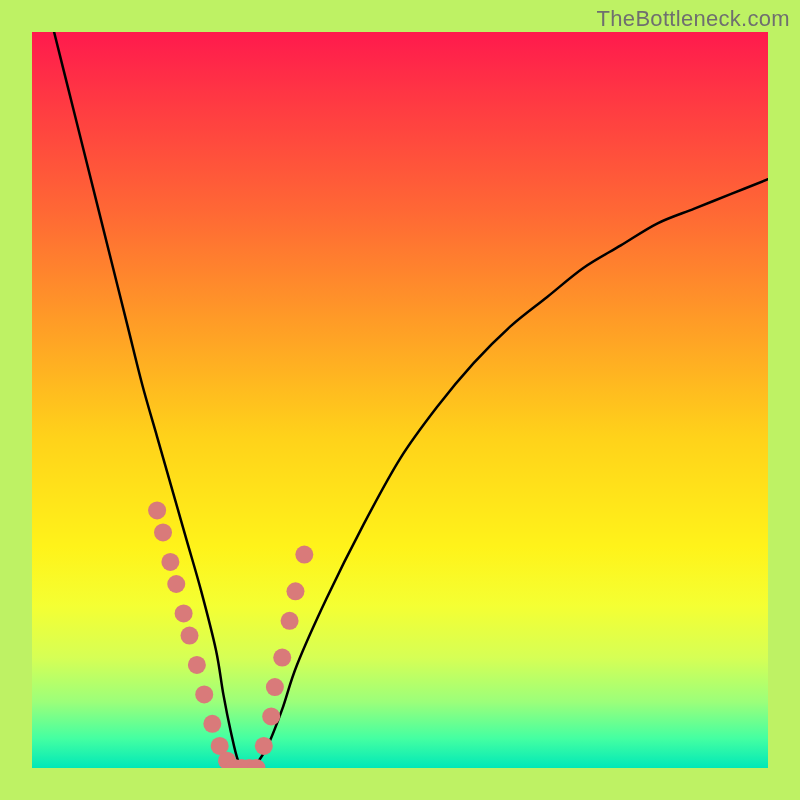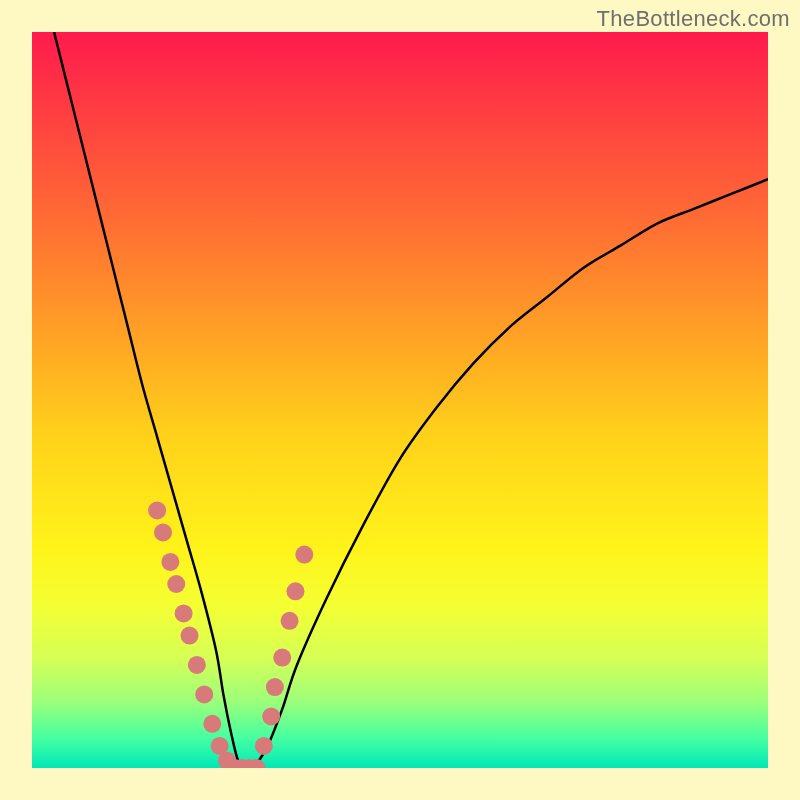--- a/index.html
+++ b/index.html
@@ -8,21 +8,21 @@
     width: 800px;
     height: 800px;
     overflow: hidden;
     background: #000;
     font-family: Arial, Helvetica, sans-serif;
   }
   .frame {
     position: absolute;
     left: 0; top: 0;
     width: 800px; height: 800px;
-    background: #fef9c3;
+    background: #bef264;
   }
   .plot {
     position: absolute;
     left: 32px;
     top: 32px;
     width: 736px;
     height: 736px;
     overflow: hidden;
   }
   .gradient {

